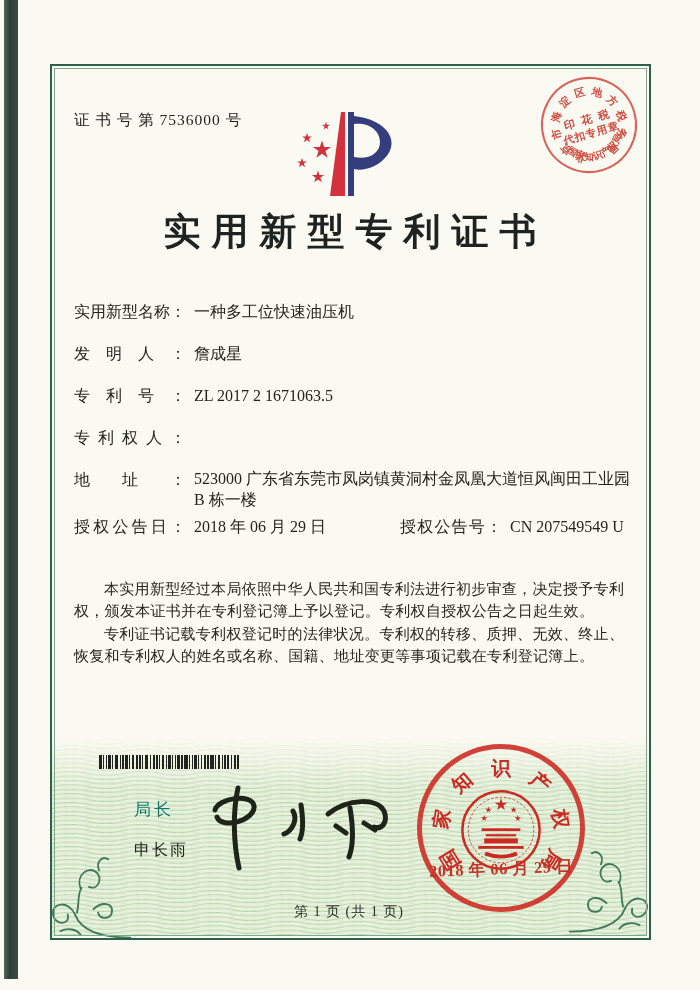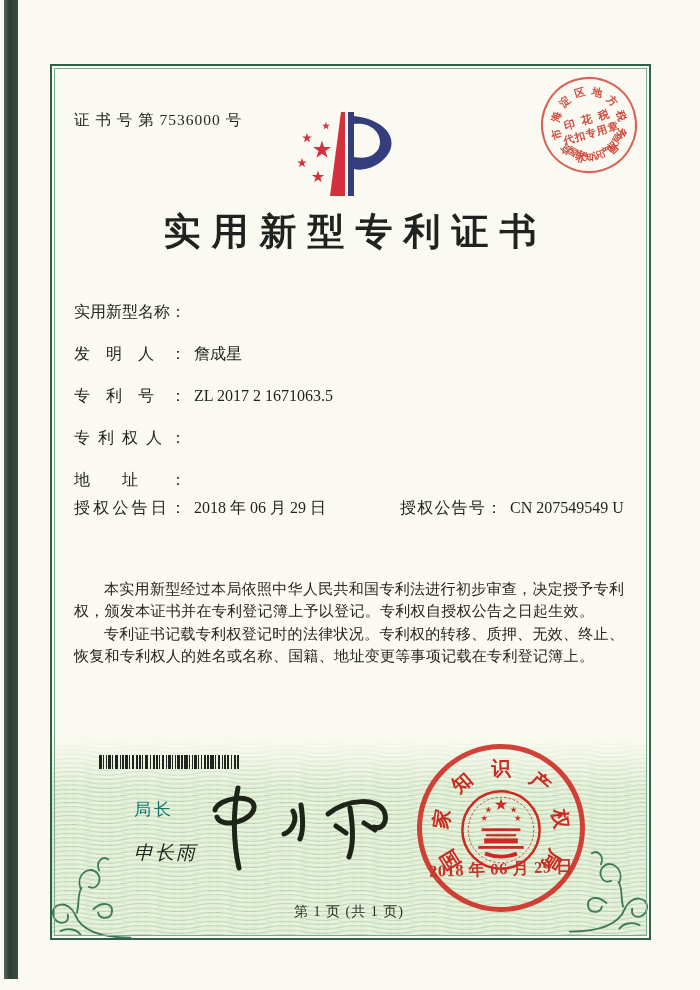--- a/index.html
+++ b/index.html
@@ -44,21 +44,21 @@
   
   .body-text{position:absolute;left:74px;top:578px;width:553px;color:#26261f;}
   .body-text p{margin:0;font-size:15px;line-height:22.4px;text-indent:2em;letter-spacing:0.3px;}
 
   
   .barcode{position:absolute;left:99px;top:755px;width:178px;height:14px;display:flex;align-items:stretch;}
   .barcode i{background:#20241f;height:100%;margin-right:1.4px;flex:none;}
 
   
   .signer-title{position:absolute;left:134px;top:798px;font-size:17px;color:#0f766e;letter-spacing:3px;font-family:"Liberation Sans","DejaVu Sans",sans-serif;}
-  .signer-name{position:absolute;left:134px;top:840px;font-size:19px;color:#20241c;letter-spacing:2px;font-family:"Liberation Sans","DejaVu Sans",sans-serif;font-style:italic;}
+  .signer-name{position:absolute;left:134px;top:840px;font-size:16px;color:#20241c;letter-spacing:2px;font-family:"Liberation Sans","DejaVu Sans",sans-serif;}
   .signature{position:absolute;left:198px;top:778px;}
 
   
   .seal{position:absolute;left:417px;top:744px;width:158px;height:158px;border-radius:50%;
     border:5px solid rgba(205,40,32,0.88);}
   .seal .ring-ch{font-size:19.5px;font-weight:bold;color:#cb2a22;}
   .emblem{position:absolute;left:37px;top:39px;}
   .seal-date{position:absolute;left:429px;top:858px;width:160px;font-size:16.5px;font-weight:600;
     color:#c23429;transform:rotate(-2deg);letter-spacing:0.5px;}
 
@@ -141,34 +141,36 @@
       <use href="#st" transform="translate(7,53) scale(0.52)"></use>
       <use href="#st" transform="translate(23,67) scale(0.65)"></use>
     </g>
   </svg>
 
   <div class="title">实用新型专利证书</div>
 
   <div class="fields">
     <div class="row">
       <span class="f-label">实用新型名称：</span>
+      <span class="f-value">一种多工位快速油压机</span>
     </div>
     <div class="row">
       <span class="f-label">发明人：</span>
       <span class="f-value">詹成星</span>
     </div>
     <div class="row">
       <span class="f-label">专利号：</span>
       <span class="f-value">ZL 2017 2 1671063.5</span>
     </div>
     <div class="row">
       <span class="f-label">专利权人：</span>
     </div>
     <div class="row row-addr">
       <span class="f-label">地址：</span>
+      <span class="f-value">523000 广东省东莞市凤岗镇黄洞村金凤凰大道恒风闽田工业园 B 栋一楼</span>
     </div>
     <div class="row row-grant">
       <span class="f-label">授权公告日：</span>
       <span class="f-value">2018 年 06 月 29 日</span>
       <span class="grant-col2">
         <span class="f-label">授权公告号：</span>
         <span class="f-value">CN 207549549 U</span>
       </span>
     </div>
   </div>

